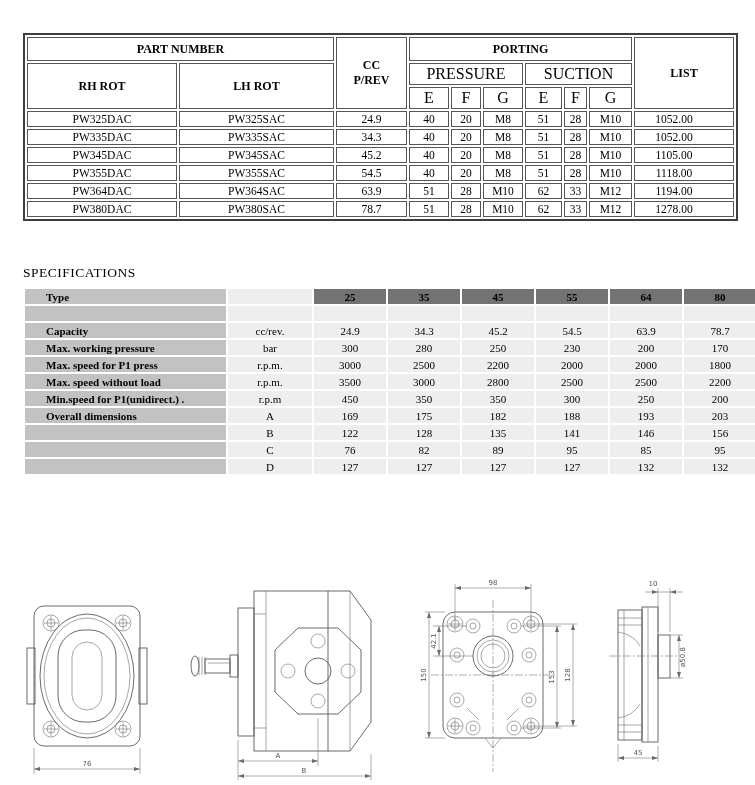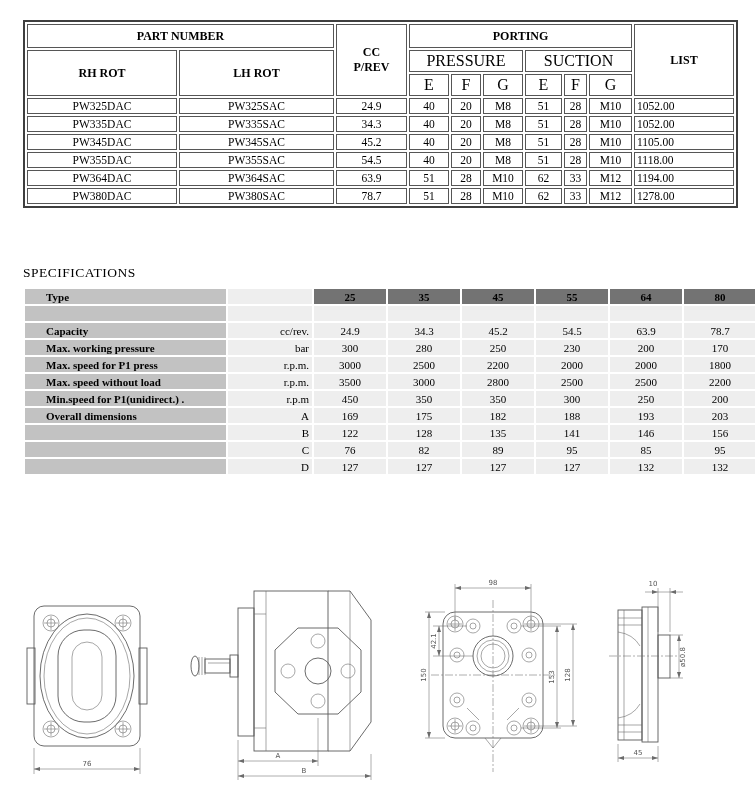--- a/index.html
+++ b/index.html
@@ -1,40 +1,40 @@
 <!DOCTYPE html>
 <html><head>
 <meta charset="utf-8">
 <style>
   *{margin:0;padding:0;box-sizing:border-box}
   html,body{width:755px;height:785px}
   body{position:relative;background:#ffffff;font-family:"Liberation Serif","DejaVu Serif",serif;color:#000;overflow:hidden}
 
   
-  .t1{position:absolute;left:23px;top:20px;width:709px;table-layout:fixed;
+  .t1{position:absolute;left:23px;top:33px;width:709px;table-layout:fixed;
       border-collapse:separate;border-spacing:2px;border:2px solid #3f3f3f;background:#fff}
   .t1 td{border:1px solid #565656;background:#fff;text-align:center;vertical-align:middle;
          font-size:11.5px;padding:1px 2px;overflow:hidden;white-space:nowrap}
   .t1 td.hd{font-weight:bold;font-size:12px}
   .t1 td.hds{font-weight:normal;font-size:16px}
   .t1 tr.r1 td{height:24px}
   .t1 tr.r2 td{height:20px}
   .t1 tr.r3 td{height:15px}
   .t1 tr.dr td{height:16px}
-  .t1 td.list{text-align:left;padding-right:22px}
+  .t1 td.list{text-align:center;padding-right:22px}
 
   
   .specs-title{position:absolute;left:23px;top:265px;width:717px;
                font-size:13.5px;letter-spacing:.5px}
   .t2{position:absolute;left:23px;top:287px;width:717px;table-layout:fixed;
       border-collapse:separate;border-spacing:2px;background:#fff}
   .t2 td{font-size:11px;height:15px;vertical-align:middle;padding:0 3px;overflow:hidden;white-space:nowrap}
   .t2 .lbl{background:#c2c2c2;font-weight:bold;text-align:left;padding-left:21px}
   .t2 .colhead{background:#737373;font-weight:bold;text-align:center}
-  .t2 .unit{background:#eeeeee;text-align:right}
+  .t2 .unit{background:#eeeeee;text-align:center}
   .t2 .val{background:#eeeeee;text-align:center}
 
   
   .drw{position:absolute}
   .drw svg{display:block}
   .ol{fill:none;stroke:#5a5a5a;stroke-width:0.9}
   .thin{fill:none;stroke:#6b6b6b;stroke-width:0.6}
   .dim{fill:none;stroke:#6b6b6b;stroke-width:0.55}
   .cl{fill:none;stroke:#6b6b6b;stroke-width:0.55;stroke-dasharray:8 2 2 2}
   .ar{fill:#6b6b6b;stroke:none}

